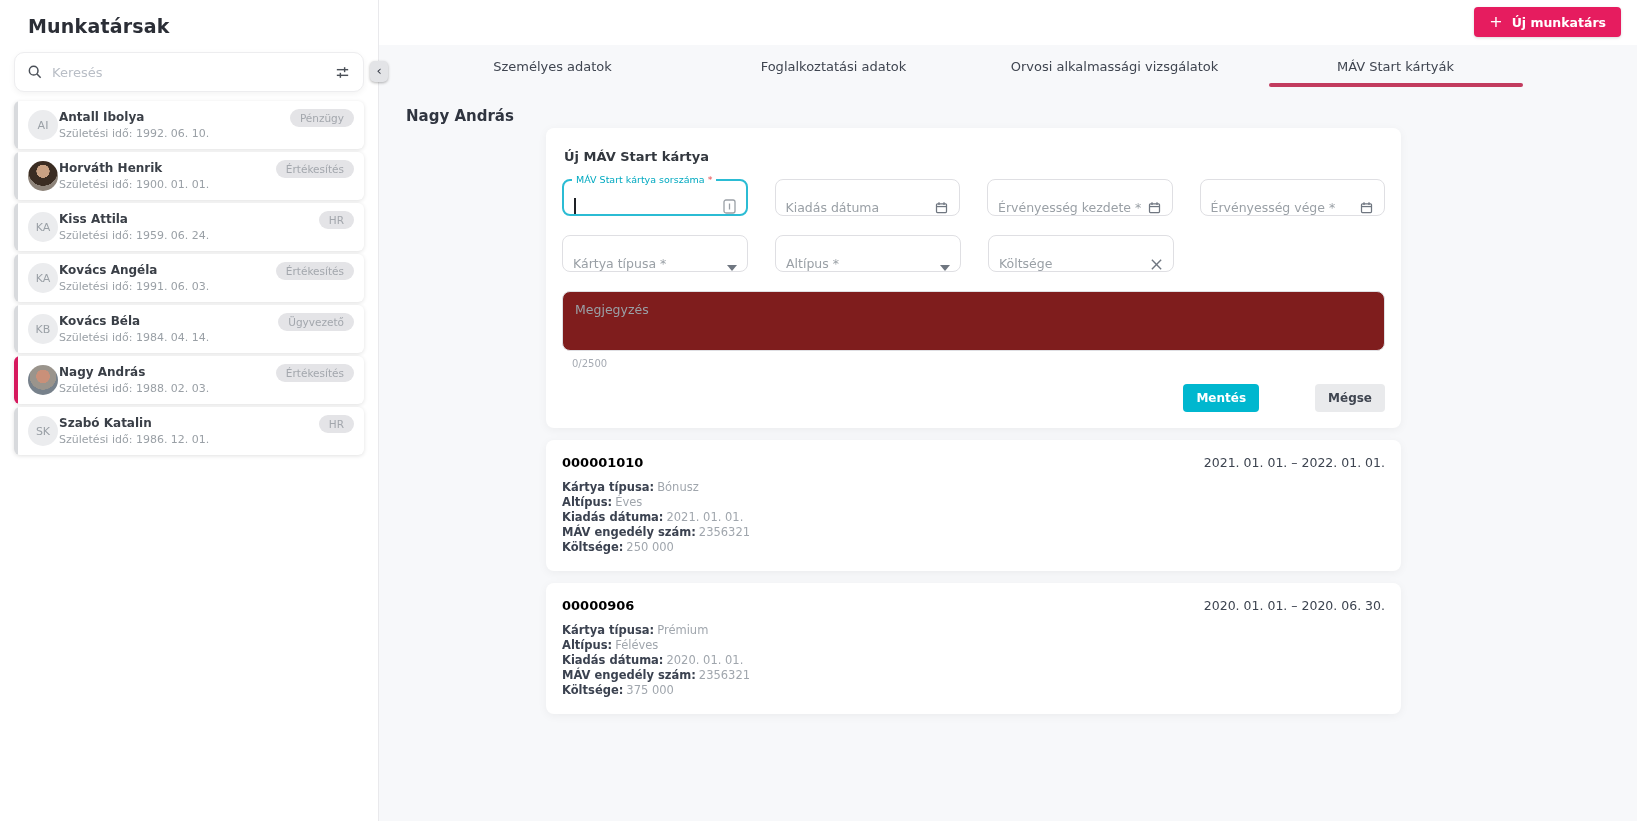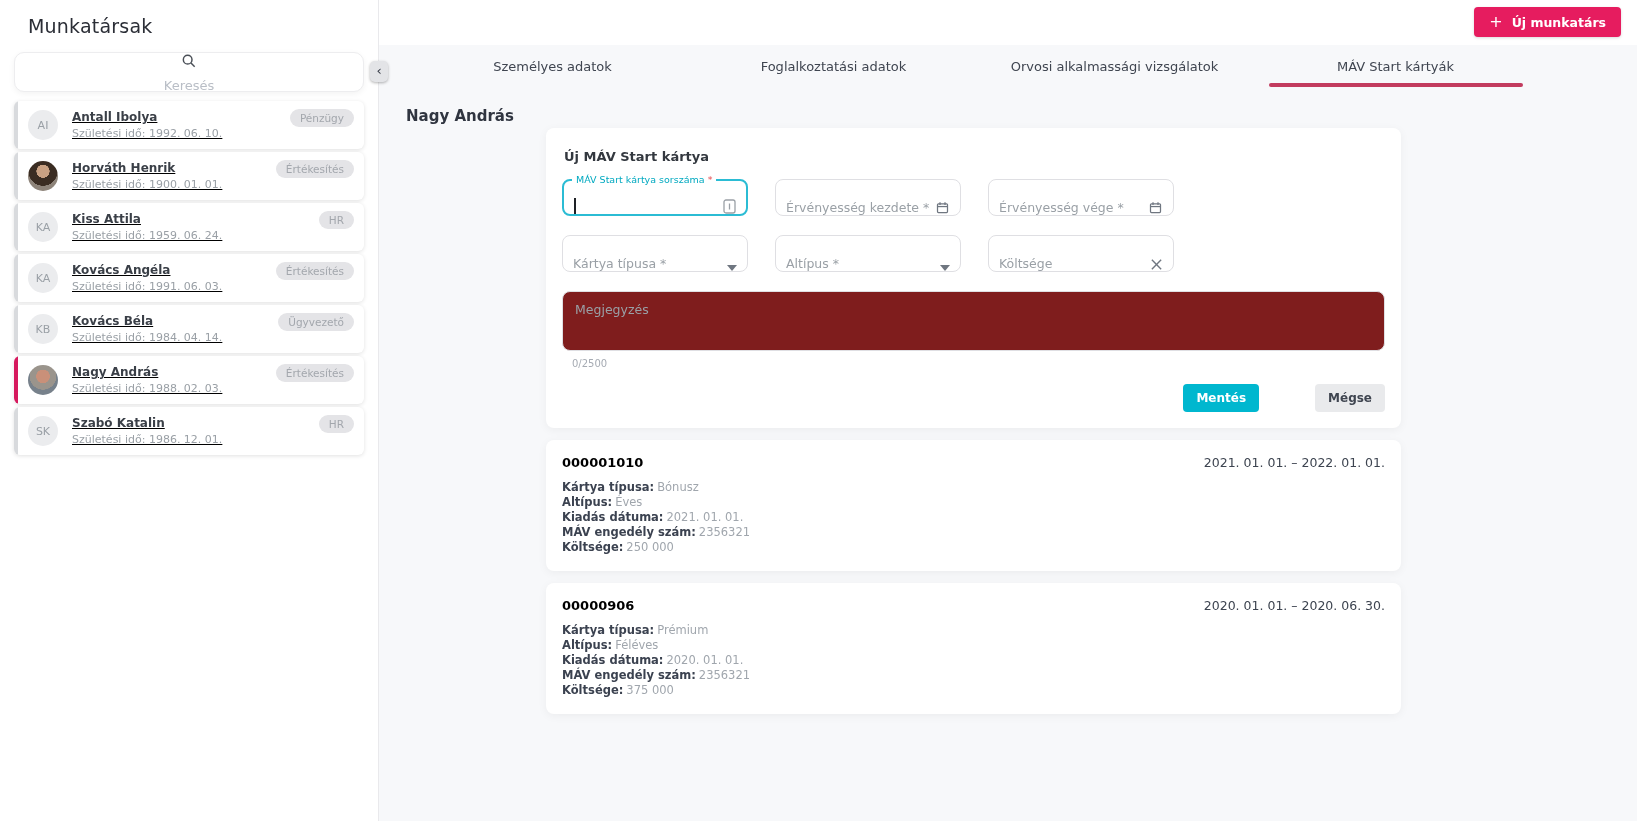--- a/index.html
+++ b/index.html
@@ -4,36 +4,36 @@
 <style>
   html,body{margin:0;padding:0;}
   body{
     width:1637px;height:821px;position:relative;overflow:hidden;
     background:#ffffff;
     font-family:"DejaVu Sans","Liberation Sans",sans-serif;
     -webkit-font-smoothing:antialiased;
   }
   
   .sidebar{position:absolute;left:0;top:0;width:378px;height:821px;background:#fff;border-right:1px solid #e9e9ec;z-index:2;}
-  .sidebar-title{margin:15px 0 0 28px;font-size:19px;font-weight:400;color:#2b2e36;letter-spacing:.2px;}
+  .sidebar-title{margin:15px 0 0 28px;font-size:19px;font-weight:700;color:#2b2e36;letter-spacing:.2px;}
   .search-box{position:relative;margin:15px 14px 9px 14px;height:40px;border:1px solid #ededef;border-radius:10px;
-    box-shadow:0 2px 6px rgba(0,0,0,.05);display:flex;align-items:center;padding:0 12px;gap:9px;background:#fff;box-sizing:border-box;flex-direction:column;}
+    box-shadow:0 2px 6px rgba(0,0,0,.05);display:flex;align-items:center;padding:0 12px;gap:9px;background:#fff;box-sizing:border-box;}
   .search-placeholder{flex:1;color:#b9bec6;font-size:13px;}
   .employee-list{margin:0 14px;}
   .employee-item{position:relative;height:48px;margin-bottom:3px;background:#fff;border-radius:6px;
     box-shadow:0 1px 4px rgba(0,0,0,.12);display:flex;align-items:center;overflow:hidden;padding-left:14px;cursor:pointer;}
   .employee-item .bar{position:absolute;left:0;top:0;bottom:0;width:4px;background:#d8dadd;}
   .employee-item.selected .bar{background:#d6195e;}
   .avatar{width:30px;height:30px;border-radius:50%;background:#ebecee;color:#9aa0a6;font-size:11px;
     display:flex;align-items:center;justify-content:center;flex:none;}
   .avatar.photo-a{background:
     radial-gradient(circle at 50% 34%, #c9a183 0 26%, #3a2c22 27% 58%, #8d8379 59% 100%);}
   .avatar.photo-b{background:
     radial-gradient(circle at 50% 38%, #c99079 0 28%, #9a948c 29% 55%, #77818b 56% 100%);}
-  .emp-text{margin-left:14px;min-width:0;text-decoration:underline;}
+  .emp-text{margin-left:1px;min-width:0;}
   .emp-name{font-size:12px;font-weight:700;color:#3a3f47;}
   .emp-birth{font-size:11px;color:#9aa0a6;margin-top:3px;}
   .badge{position:absolute;right:10px;top:8px;background:#e4e4e7;color:#a3a7ad;font-size:10.5px;
     padding:3px 10px;border-radius:10px;white-space:nowrap;}
   
   .main{position:absolute;left:379px;top:0;right:0;bottom:0;}
   .topbar{height:45px;background:#fff;position:relative;}
   .new-btn{position:absolute;right:16px;top:7px;height:30px;background:#e61c5f;color:#fff;border:none;border-radius:4px;
     font-size:12.5px;font-weight:600;padding:0 15px;display:flex;align-items:center;gap:9px;cursor:pointer;
     font-family:inherit;box-shadow:0 1px 3px rgba(0,0,0,.15);}
@@ -236,20 +236,31 @@
             </span>
             <span class="caret-bar"></span>
             <span class="field-icon">
               <svg width="13" height="15" viewBox="0 0 13 15" fill="none" stroke="#9aa0a6" stroke-width="1.3">
                 <rect x="1" y="1" width="11" height="13" rx="2"></rect>
                   <line x1="6.5" y1="4.5" x2="6.5" y2="10.5"></line>
               </svg>
             </span>
           </div>
 
+          <div class="field">
+            <span class="ph">Kiadás dátuma</span>
+            <span class="field-icon">
+              <svg width="15" height="15" viewBox="0 0 24 24" fill="none" stroke="#6f7680" stroke-width="2">
+                <rect x="4" y="6" width="16" height="14" rx="1.5"></rect>
+                  <line x1="8" y1="3.5" x2="8" y2="8"></line>
+                <line x1="16" y1="3.5" x2="16" y2="8"></line>
+                  <line x1="4" y1="10.5" x2="20" y2="10.5"></line>
+              </svg>
+            </span>
+          </div>
 
           <div class="field">
             <span class="ph">Érvényesség kezdete *</span>
             <span class="field-icon">
               <svg width="15" height="15" viewBox="0 0 24 24" fill="none" stroke="#6f7680" stroke-width="2">
                 <rect x="4" y="6" width="16" height="14" rx="1.5"></rect>
                   <line x1="8" y1="3.5" x2="8" y2="8"></line>
                 <line x1="16" y1="3.5" x2="16" y2="8"></line>
                   <line x1="4" y1="10.5" x2="20" y2="10.5"></line>
               </svg>

